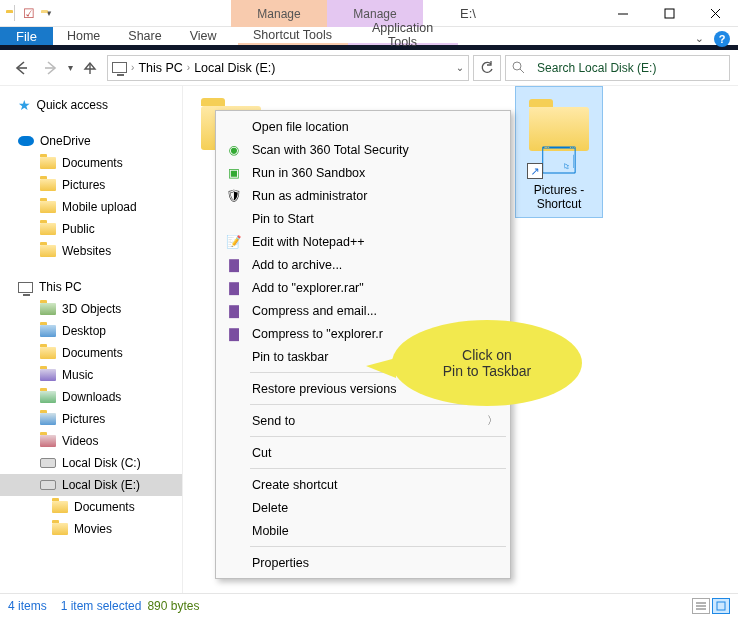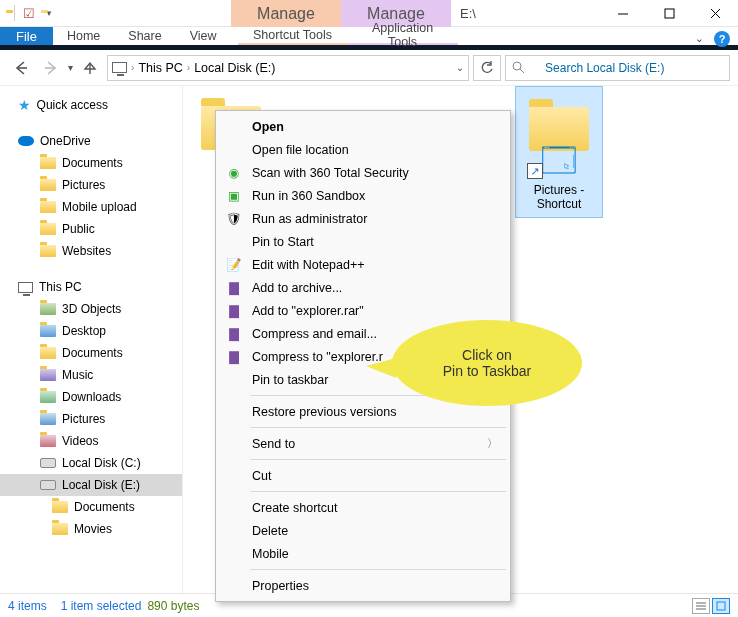--- a/index.html
+++ b/index.html
@@ -1,21 +1,21 @@
 <!DOCTYPE html>
 <html><head>
 <meta charset="utf-8">
 <style>
   * { box-sizing: border-box; font-family: "Segoe UI", Arial, sans-serif; }
   body { margin:0; width:738px; height:617px; background:#fff; font-size:12px; color:#000; position:relative; overflow:hidden;}
   .titlebar { height:27px; display:flex; align-items:center; border-bottom:1px solid #e5e5e5; position:relative;}
   .qat { display:flex; align-items:center; gap:6px; padding:0 6px;}
   .qat .sep{ width:1px; height:16px; background:#ccc; margin:0 2px;}
   .manage-tabs { display:flex; position:absolute; left:231px; top:0;}
-  .manage-tab { width:110px; height:27px; display:flex; align-items:center; justify-content:center; font-size:16px; color:#555;}
+  .manage-tab { width:96px; height:27px; display:flex; align-items:center; justify-content:center; font-size:12px; color:#555;}
   .mt1{ background:#f8cbae; }
   .mt2{ background:#e4c7f1; }
   .title-path { position:absolute; left:460px; top:0; height:27px; display:flex; align-items:center; font-size:13px; color:#444;}
   .win-controls { position:absolute; right:0; top:0; display:flex;}
   .win-btn{ width:46px; height:27px; display:flex; align-items:center; justify-content:center; font-size:13px;}
   .win-btn.close{}
   .ribbon-tabs{ height:23px; display:flex; align-items:stretch; border-bottom:5px solid #0f172a; position:relative;}
   .rtab{ padding:0 14px; display:flex; align-items:center; font-size:12.5px; color:#444;}
   .rtab.file{ background:#1979ca; color:#fff; padding:0 16px; font-size:13px;}
   .rtab.tool{ width:110px; justify-content:center; text-align:center;}
@@ -24,21 +24,21 @@
   .ribbon-right{ position:absolute; right:8px; top:0; height:23px; display:flex; align-items:center; gap:10px;}
   .help-badge{ width:16px; height:16px; border-radius:50%; background:#1e88e5; color:#fff; font-weight:bold; font-size:11px; display:flex; align-items:center; justify-content:center;}
   .navbar{ height:36px; display:flex; align-items:center; padding:4px 8px; gap:4px; border-bottom:1px solid #eee;}
   .nav-arrow{ width:26px; height:28px; display:flex; align-items:center; justify-content:center; color:#555;}
   .nav-arrow.dim{ color:#bbb;}
   .addr{ flex:0 0 362px; height:26px; border:1px solid #ccc; display:flex; align-items:center; padding:0 4px; gap:4px; font-size:12.5px;}
   .addr .crumb{ display:flex; align-items:center; gap:4px; white-space:nowrap;}
   .addr .gt{ color:#888; font-size:10px;}
   .addr-end{ margin-left:auto; display:flex; gap:6px; align-items:center; color:#555;}
   .refresh{ width:28px; height:26px; border:1px solid #ccc; display:flex; align-items:center; justify-content:center; color:#555;}
-  .search{ flex:1; height:26px; border:1px solid #ccc; display:flex; align-items:center; padding:0 6px; gap:20px; color:#0369a1;}
+  .search{ flex:1; height:26px; border:1px solid #ccc; display:flex; align-items:center; padding:0 6px; gap:12px; color:#14532d;}
   .content{ display:flex; height:calc(100% - 27px - 23px - 36px - 24px);}
   .sidebar{ width:183px; border-right:1px solid #eee; padding:8px 0; overflow:hidden;}
   .tree-item{ display:flex; align-items:center; height:22px; padding-left:18px; gap:6px; white-space:nowrap;}
   .tree-item.sub{ padding-left:40px;}
   .tree-item.sub2{ padding-left:52px;}
   .tree-item.sel{ background:#d8d8d8;}
   .tree-sep{ height:14px;}
   .folder-ic{ width:16px; height:12px; background:linear-gradient(#ffe9a6,#f3c64a); border-radius:1px; position:relative;}
   .folder-ic:before{content:""; position:absolute; top:-3px; left:0; width:7px; height:3px; background:#f3c64a; border-radius:1px 1px 0 0;}
   .disk-ic{ width:16px; height:10px; background:#ddd; border:1px solid #888; border-radius:2px;}
@@ -260,23 +260,20 @@
         <div class="big-folder"></div>
         <div class="explorer-glyph">🗔</div>
         <div class="shortcut-arrow">↗</div>
       </div>
       <div>Pictures - Shortcut</div>
     </div>
   </div>
 </div>
 
 <div class="ctxmenu">
-  <div class="ctx-item bold">
-      <span>Open</span>
-    </div>
   <div class="ctx-item">
       <span>Open file location</span>
     </div>
   <div class="ctx-item">
       <span class="ico" style="color:#3a3;">◉</span>
       <span>Scan with 360 Total Security</span>
     </div>
   <div class="ctx-item">
       <span class="ico" style="color:#3a3;">▣</span>
       <span>Run in 360 Sandbox</span>

